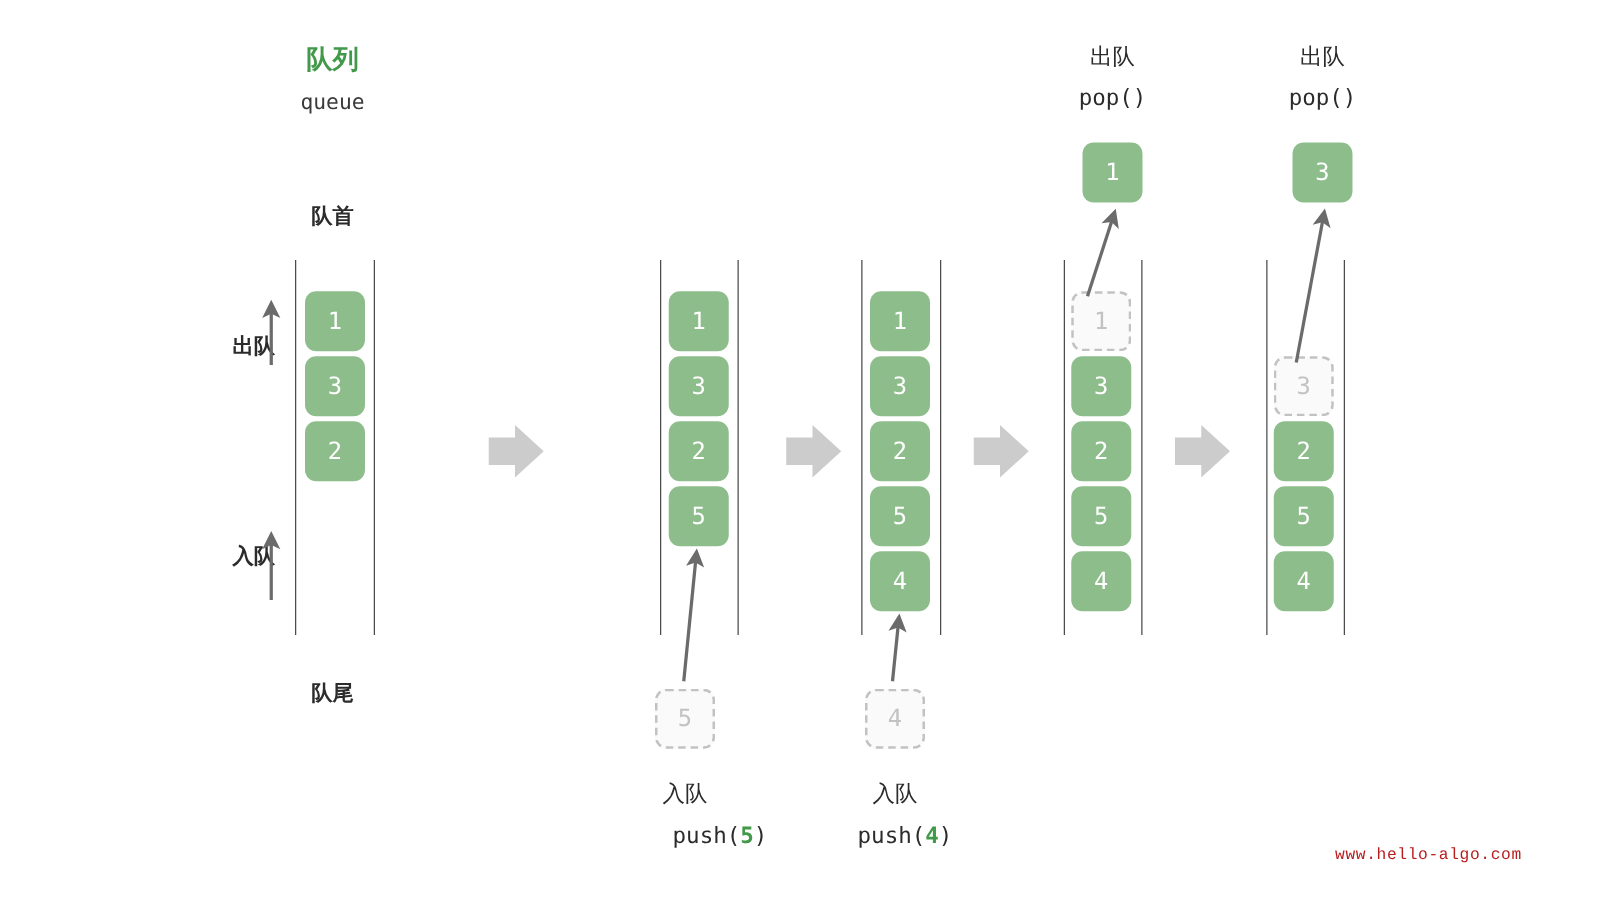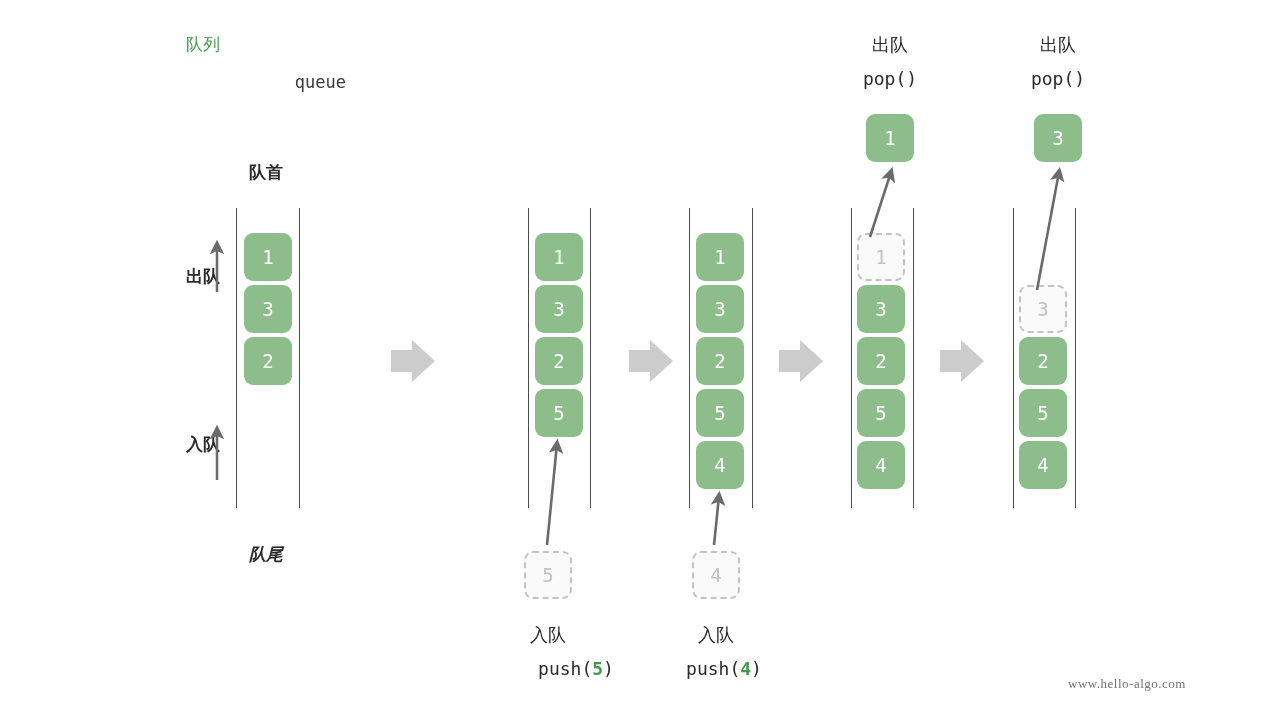--- a/index.html
+++ b/index.html
@@ -9,22 +9,22 @@
     font-family:"Liberation Sans","DejaVu Sans",sans-serif;
     overflow:hidden;
   }
   #stage{position:relative;width:1280px;height:720px;}
 
   .abs{position:absolute;}
 
   
   .title-cn{
     font-family:"DejaVu Sans","Liberation Sans",sans-serif;
-    font-weight:normal;font-size:17px;color:#43994a;
-    text-align:left;white-space:nowrap;
+    font-weight:bold;font-size:21px;color:#43994a;
+    text-align:center;white-space:nowrap;
   }
   .title-en{
     font-family:"DejaVu Sans Mono","Liberation Mono",monospace;
     font-size:17px;color:#3a3a3a;
     text-align:center;white-space:nowrap;
   }
   .label-cn{
     font-family:"DejaVu Sans","Liberation Sans",sans-serif;
     font-weight:bold;font-size:17px;color:#2b2b2b;
     text-align:center;white-space:nowrap;
@@ -34,22 +34,22 @@
     font-size:18px;color:#2b2b2b;font-weight:normal;
     text-align:center;white-space:nowrap;
   }
   .op-code{
     font-family:"DejaVu Sans Mono","Liberation Mono",monospace;
     font-size:18px;color:#2b2b2b;
     text-align:center;white-space:nowrap;
   }
   .op-code .hl{color:#43994a;font-weight:bold;}
   .watermark{
-    font-family:Liberation Serif, serif;
-    font-size:13px;color:#737373;letter-spacing:.5px;white-space:nowrap;
+    font-family:Liberation Mono, monospace;
+    font-size:13px;color:#b91c1c;letter-spacing:.5px;white-space:nowrap;
   }
 
   
   .box{
     width:48px;height:48px;border-radius:9px;
     background:#8cbd8b;
     color:#ffffff;
     display:flex;align-items:center;justify-content:center;
     font-family:"DejaVu Sans Mono","Liberation Mono",monospace;
     font-size:19px;
@@ -68,24 +68,24 @@
 
   
   #overlay{position:absolute;left:0;top:0;width:1280px;height:720px;pointer-events:none;}
 </style>
 </head>
 <body>
 
 <div id="stage">
 
   <div class="abs title-cn" style="left:186px;top:33px;width:160px;">队列</div>
-  <div class="abs title-en" style="left:186px;top:72px;width:160px;text-align:right;">queue</div>
+  <div class="abs title-en" style="left:186px;top:72px;width:160px;">queue</div>
 
   <div class="abs label-cn" style="left:186px;top:161px;width:160px;">队首</div>
-  <div class="abs label-cn" style="left:186px;top:543px;width:160px;font-style:italic;">队尾</div>
+  <div class="abs label-cn" style="left:186px;top:543px;width:160px;">队尾</div>
 
   <div class="abs label-cn" style="left:128px;top:265px;width:92px;text-align:right;">出队</div>
   <div class="abs label-cn" style="left:128px;top:433px;width:92px;text-align:right;">入队</div>
 
   <div class="abs rail" style="left:236px;top:208px;height:300px;"></div>
   <div class="abs rail" style="left:299px;top:208px;height:300px;"></div>
 
   <div class="abs box" style="left:244px;top:233px;">1</div>
   <div class="abs box" style="left:244px;top:285px;">3</div>
   <div class="abs box" style="left:244px;top:337px;">2</div>

